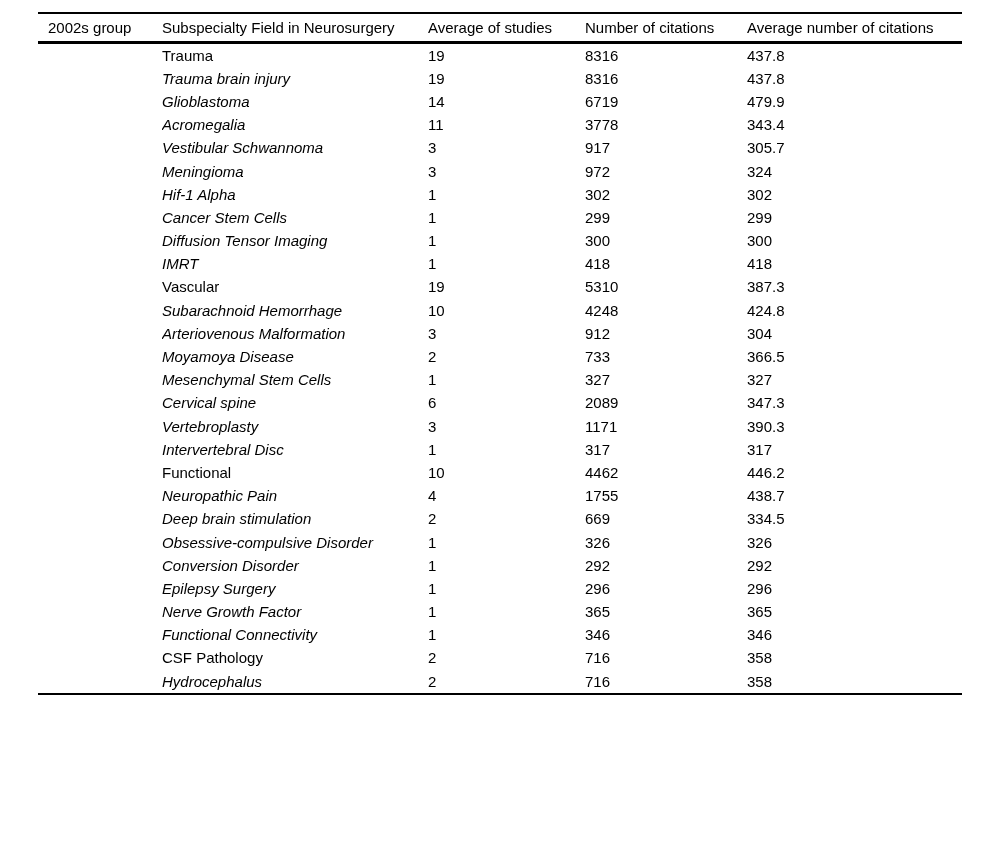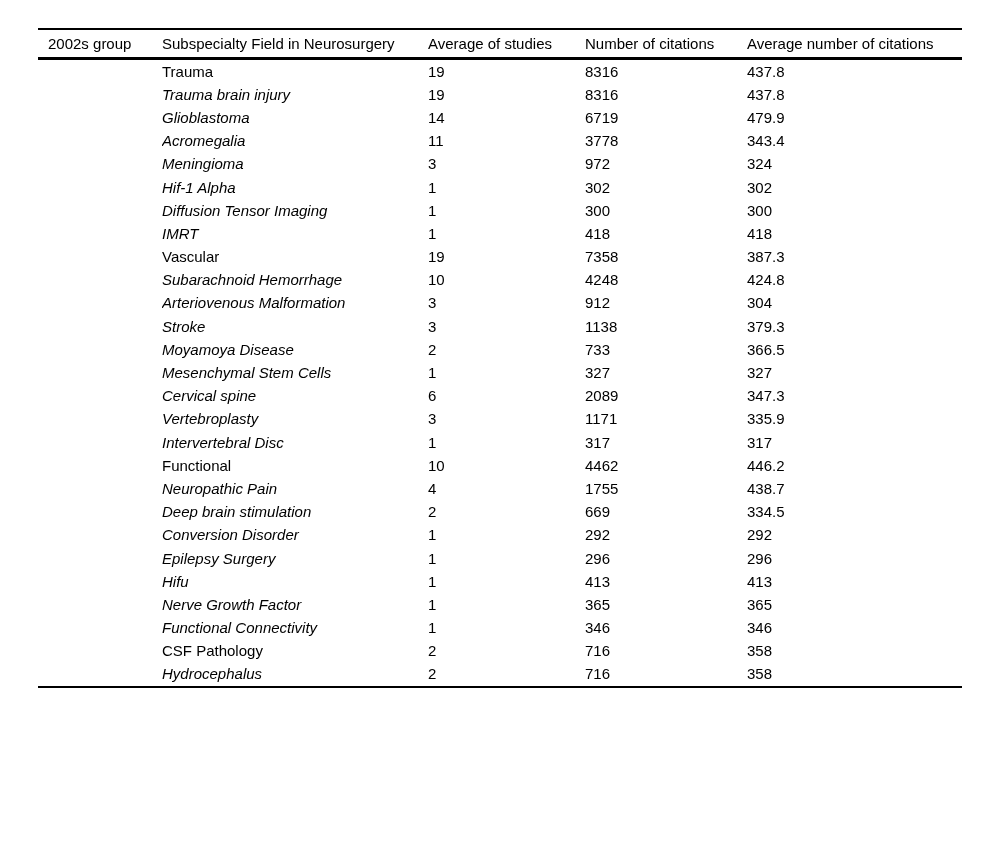--- a/index.html
+++ b/index.html
@@ -10,21 +10,21 @@
   body {
     width: 1000px;
     height: 852px;
     position: relative;
     font-family: "Liberation Sans", sans-serif;
     color: #000000;
   }
   .table-wrap {
     position: absolute;
     left: 38px;
-    top: 28px;
+    top: 12px;
     width: 924px;
   }
   table.data-table {
     border-collapse: collapse;
     table-layout: fixed;
     width: 924px;
     border-top: 2px solid #000000;
     border-bottom: 2px solid #000000;
     font-size: 15px;
     color: #000000;
@@ -104,76 +104,83 @@
         </tr>
         <tr>
           <td class="col1"></td>
           <td class="col2 italic">Acromegalia</td>
           <td class="col3">11</td>
           <td class="col4">3778</td>
           <td class="col5">343.4</td>
         </tr>
         <tr>
           <td class="col1"></td>
+          <td class="col2 italic">Vestibular Schwannoma</td>
+          <td class="col3">3</td>
+          <td class="col4">917</td>
+          <td class="col5">305.7</td>
+        </tr>
+        <tr>
+          <td class="col1"></td>
           <td class="col2 italic">Meningioma</td>
           <td class="col3">3</td>
           <td class="col4">972</td>
           <td class="col5">324</td>
         </tr>
         <tr>
           <td class="col1"></td>
           <td class="col2 italic">Hif-1 Alpha</td>
           <td class="col3">1</td>
           <td class="col4">302</td>
           <td class="col5">302</td>
         </tr>
         <tr>
           <td class="col1"></td>
+          <td class="col2 italic">Cancer Stem Cells</td>
+          <td class="col3">1</td>
+          <td class="col4">299</td>
+          <td class="col5">299</td>
+        </tr>
+        <tr>
+          <td class="col1"></td>
           <td class="col2 italic">Diffusion Tensor Imaging</td>
           <td class="col3">1</td>
           <td class="col4">300</td>
           <td class="col5">300</td>
         </tr>
         <tr>
           <td class="col1"></td>
           <td class="col2 italic">IMRT</td>
           <td class="col3">1</td>
           <td class="col4">418</td>
           <td class="col5">418</td>
         </tr>
         <tr>
           <td class="col1"></td>
           <td class="col2 bold">Vascular</td>
           <td class="col3 bold">19</td>
-          <td class="col4 bold">7358</td>
+          <td class="col4 bold">5310</td>
           <td class="col5 bold">387.3</td>
         </tr>
         <tr>
           <td class="col1"></td>
           <td class="col2 italic">Subarachnoid Hemorrhage</td>
           <td class="col3">10</td>
           <td class="col4">4248</td>
           <td class="col5">424.8</td>
         </tr>
         <tr>
           <td class="col1"></td>
           <td class="col2 italic">Arteriovenous Malformation</td>
           <td class="col3">3</td>
           <td class="col4">912</td>
           <td class="col5">304</td>
         </tr>
         <tr>
           <td class="col1"></td>
-          <td class="col2 italic">Stroke</td>
-          <td class="col3">3</td>
-          <td class="col4">1138</td>
-          <td class="col5">379.3</td>
-        </tr>
-        <tr>
-          <td class="col1"></td>
           <td class="col2 italic">Moyamoya Disease</td>
           <td class="col3">2</td>
           <td class="col4">733</td>
           <td class="col5">366.5</td>
         </tr>
         <tr>
           <td class="col1"></td>
           <td class="col2 italic">Mesenchymal Stem Cells</td>
           <td class="col3">1</td>
           <td class="col4">327</td>
@@ -184,21 +191,21 @@
           <td class="col2 italic">Cervical spine</td>
           <td class="col3">6</td>
           <td class="col4">2089</td>
           <td class="col5">347.3</td>
         </tr>
         <tr>
           <td class="col1"></td>
           <td class="col2 italic">Vertebroplasty</td>
           <td class="col3">3</td>
           <td class="col4">1171</td>
-          <td class="col5">335.9</td>
+          <td class="col5">390.3</td>
         </tr>
         <tr>
           <td class="col1"></td>
           <td class="col2 italic">Intervertebral Disc</td>
           <td class="col3">1</td>
           <td class="col4">317</td>
           <td class="col5">317</td>
         </tr>
         <tr>
           <td class="col1"></td>
@@ -216,38 +223,38 @@
         </tr>
         <tr>
           <td class="col1"></td>
           <td class="col2 italic">Deep brain stimulation</td>
           <td class="col3">2</td>
           <td class="col4">669</td>
           <td class="col5">334.5</td>
         </tr>
         <tr>
           <td class="col1"></td>
+          <td class="col2 italic">Obsessive-compulsive Disorder</td>
+          <td class="col3">1</td>
+          <td class="col4">326</td>
+          <td class="col5">326</td>
+        </tr>
+        <tr>
+          <td class="col1"></td>
           <td class="col2 italic">Conversion Disorder</td>
           <td class="col3">1</td>
           <td class="col4">292</td>
           <td class="col5">292</td>
         </tr>
         <tr>
           <td class="col1"></td>
           <td class="col2 italic">Epilepsy Surgery</td>
           <td class="col3">1</td>
           <td class="col4">296</td>
           <td class="col5">296</td>
-        </tr>
-        <tr>
-          <td class="col1"></td>
-          <td class="col2 italic">Hifu</td>
-          <td class="col3">1</td>
-          <td class="col4">413</td>
-          <td class="col5">413</td>
         </tr>
         <tr>
           <td class="col1"></td>
           <td class="col2 italic">Nerve Growth Factor</td>
           <td class="col3">1</td>
           <td class="col4">365</td>
           <td class="col5">365</td>
         </tr>
         <tr>
           <td class="col1"></td>

